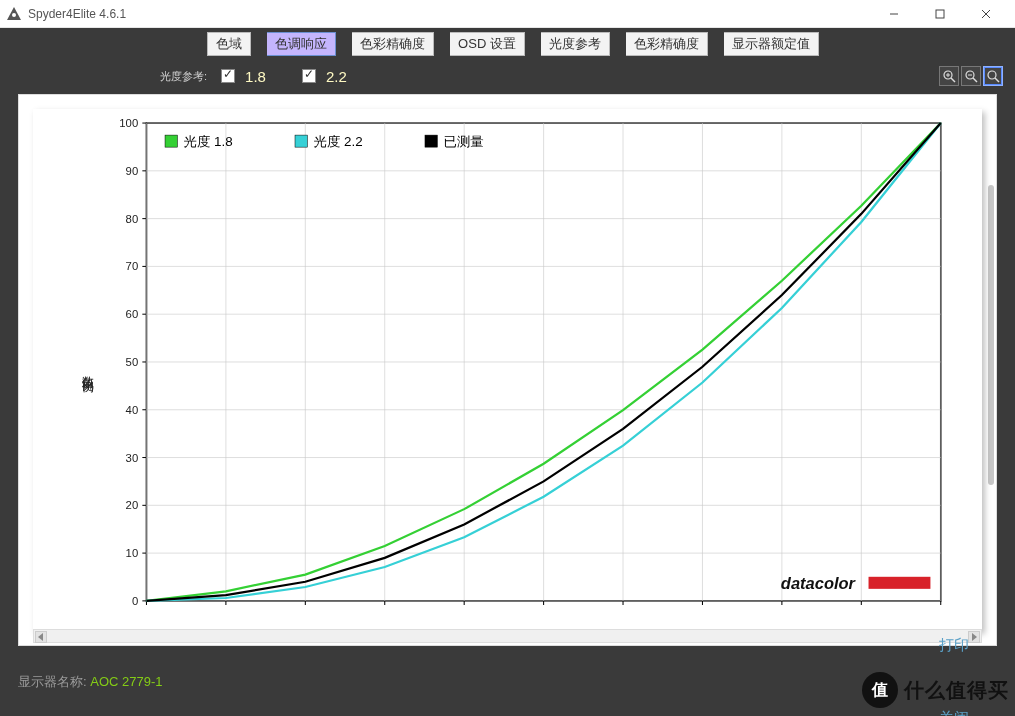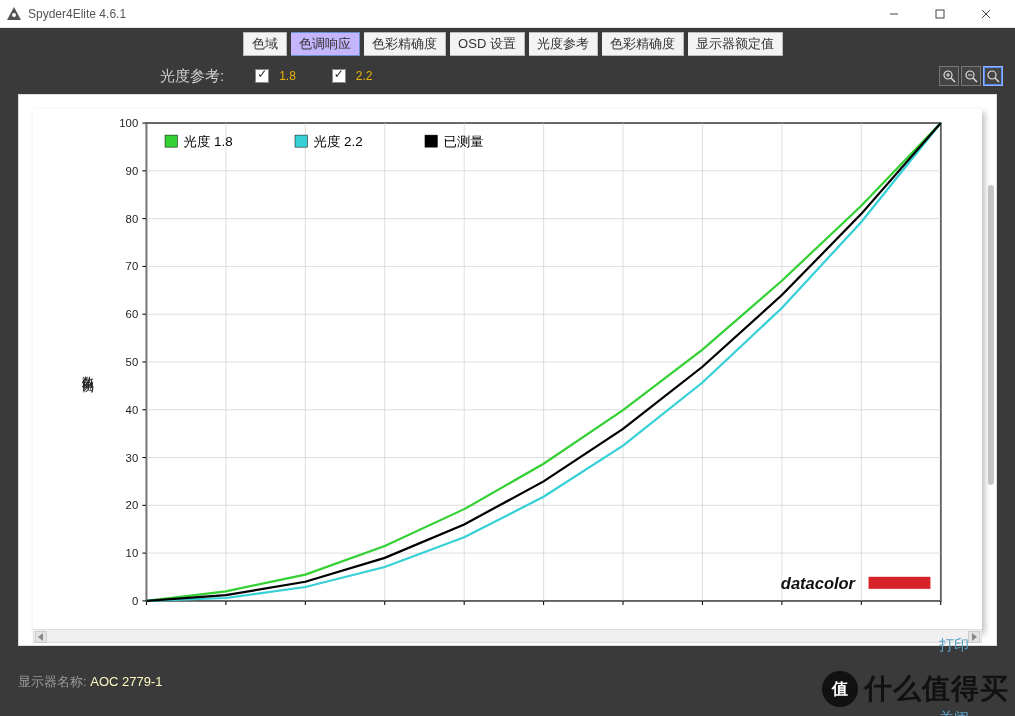--- a/index.html
+++ b/index.html
@@ -10,59 +10,59 @@
   .titlebar .app-icon { width: 16px; height: 16px; margin-right: 6px; }
   .title-text { flex: 1; color: #555; font-size: 12px; }
   .win-controls { display: flex; gap: 0; }
   .win-btn { width: 46px; height: 28px; display: flex; align-items: center; justify-content: center; color: #444; }
   .win-btn svg { width: 10px; height: 10px; }
 
   
   .app-frame { position: absolute; top: 28px; left: 0; right: 0; bottom: 0; background: #3a3a3a; }
 
   
-  .tab-row { display: flex; justify-content: center; padding-top: 4px; gap: 4px; padding-left: 11px; }
+  .tab-row { display: flex; justify-content: center; padding-top: 4px; gap: 16px; padding-left: 11px; }
   .tab { padding: 2px 8px; font-size: 13px; background: #f3f3f3; border: 1px solid #bbb; color: #333; cursor: pointer; border-left: none; }
   .tab:first-child { border-left: 1px solid #bbb; }
   .tab.active { background: #c4b5fd; border-color: #6a8fd1; }
 
   
   .options-row { display: flex; align-items: center; gap: 10px; padding: 10px 12px 6px 160px; color: #cfcfcf; }
-  .options-row .label-main { color: #cfcfcf; font-size: 15px; margin-right: 21px; }
+  .options-row .label-main { color: #cfcfcf; font-size: 11px; margin-right: 4px; }
   .chk { appearance: none; width: 14px; height: 14px; background: #fff; border: 1px solid #888; position: relative; cursor: pointer; }
   .chk:checked::after { content: "✓"; position: absolute; left: 1px; top: -3px; font-size: 12px; color: #333; }
-  .opt-label { color: #eab308; font-size: 12px; }
+  .opt-label { color: #fef9c3; font-size: 15px; }
   .zoom-tools { margin-left: auto; display: flex; gap: 2px; }
   .zoom-btn { width: 20px; height: 20px; display: flex; align-items: center; justify-content: center; border: 1px solid #777; background: #444; cursor: pointer; }
   .zoom-btn.active { border-color: #8fb2ff; box-shadow: 0 0 0 1px #5a8bff inset; }
   .zoom-btn svg { width: 14px; height: 14px; }
 
   
   .chart-panel { position: absolute; top: 66px; left: 18px; right: 18px; bottom: 70px; background: #fff; border: 1px solid #ddd; overflow: hidden; }
   .chart-inner { position: absolute; left: 14px; top: 14px; right: 14px; bottom: 14px; background: #fff; box-shadow: 3px 3px 6px rgba(0,0,0,0.25); }
   .chart-svg { position: absolute; left: 0; top: 0; width: 100%; height: 100%; }
   .yaxis-label { position: absolute; left: 46px; top: 50%; transform: translateY(-50%); writing-mode: vertical-rl; font-size: 12px; color: #222; letter-spacing: 2px; }
 
   .scrollbar-h { position: absolute; left: 14px; right: 14px; bottom: 2px; height: 14px; background: #f0f0f0; border: 1px solid #ddd; }
   .scroll-arrow { position: absolute; top: 1px; width: 12px; height: 12px; background: #e3e3e3; border: 1px solid #ccc; display: flex; align-items: center; justify-content: center; }
   .scroll-arrow.left { left: 1px; }
   .scroll-arrow.right { right: 1px; }
   .scrollbar-v-indicator { position: absolute; right: 2px; top: 90px; width: 6px; height: 300px; background: #c7c7c7; border-radius: 3px; }
 
   
   .bottom-bar { position: absolute; left: 18px; right: 18px; bottom: 14px; height: 40px; display: flex; align-items: center; color: #9a9a9a; }
   .bottom-label { font-size: 13px; }
-  .bottom-label .name-val { color: #fef9c3; }
+  .bottom-label .name-val { color: #84cc16; }
   .bottom-actions { margin-left: auto; display: flex; gap: 54px; margin-right: 28px; flex-direction: column; }
   .link-btn { background: none; border: none; color: #5aa0c7; font-size: 15px; cursor: pointer; }
 
   
   .watermark { position: absolute; right: 6px; bottom: 8px; display: flex; align-items: center; gap: 6px; z-index: 50; }
   .watermark .badge { width: 36px; height: 36px; border-radius: 50%; background: #111; color: #fff; display: flex; align-items: center; justify-content: center; font-size: 16px; font-weight: bold; }
-  .watermark .wm-text { font-size: 28px; font-weight: 700; color: #111; letter-spacing: 1px; }
+  .watermark .wm-text { font-size: 20px; font-weight: 700; color: #111; letter-spacing: 1px; }
 
   
   .legend-item { font: 13px sans-serif; }
   .axis-tick { font: 11px sans-serif; fill: #222; }
   .dc-logo-text { font: italic 700 16px "Arial Black", sans-serif; fill: #111; }
 </style>
 </head>
 <body>
 
 <div class="titlebar">

